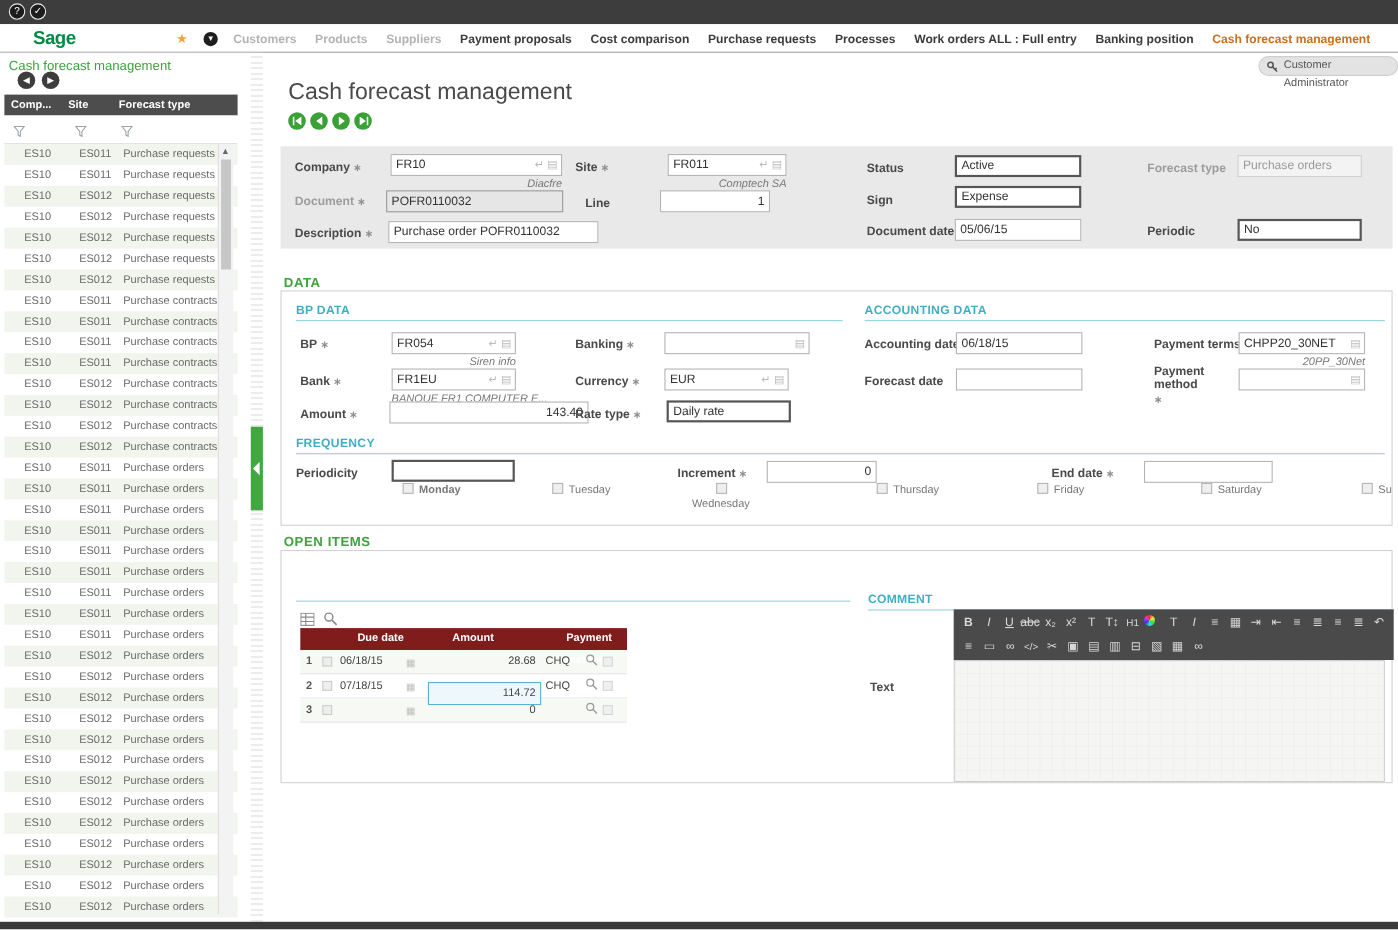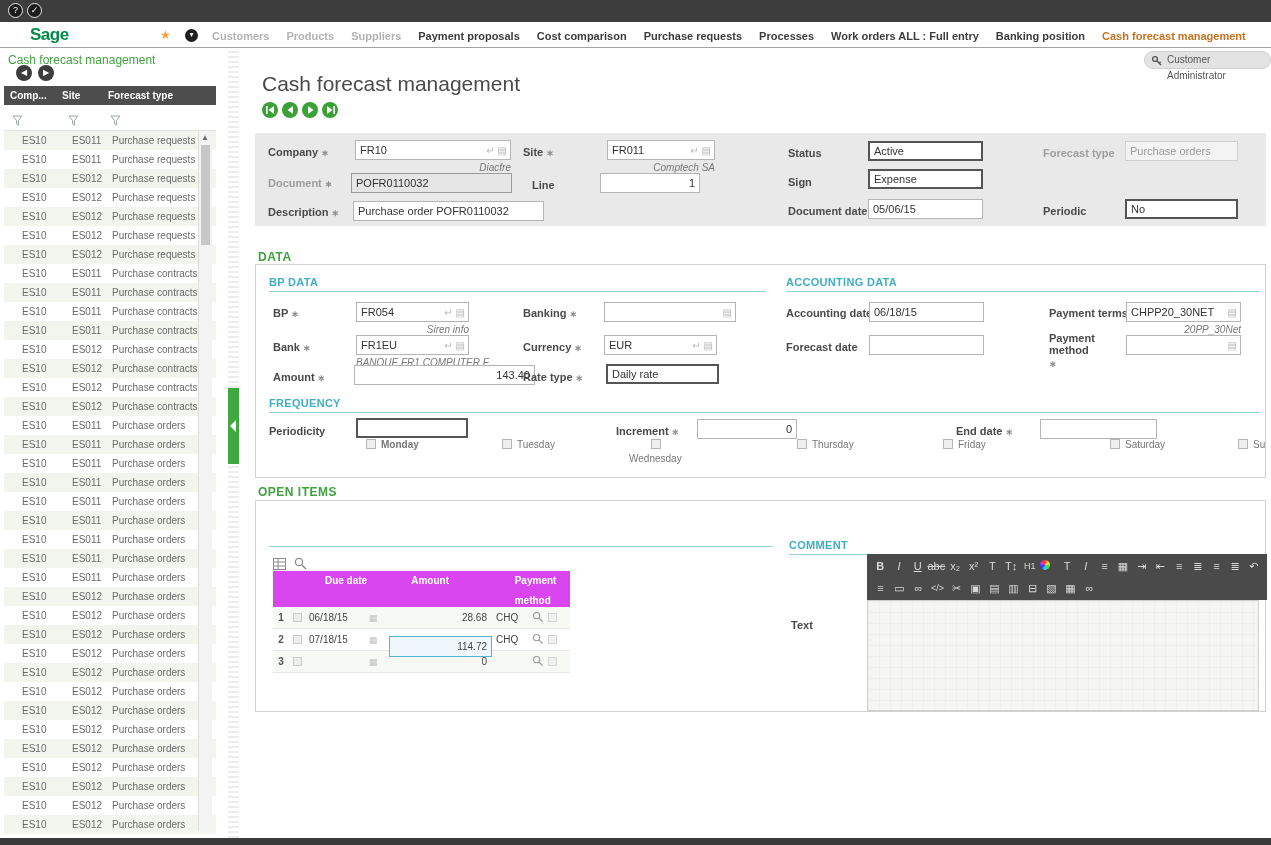--- a/index.html
+++ b/index.html
@@ -83,21 +83,21 @@
   .sub-blue { position:absolute; font-size:11px; font-weight:bold; color:#41aec2; letter-spacing:0.3px; }
   .sub-line { position:absolute; height:0; border-top:1px solid #93d2dd; }
 
   .cb { display:inline-block; width:10px; height:10px; border:1px solid #b5b5b5; background:#efefef;
         vertical-align:-1px; margin-right:5px; }
   .day { position:absolute; font-size:10px; color:#777; white-space:nowrap; }
 
   
   .oi-tools { position:absolute; display:flex; gap:8px; }
   .oi-table { position:absolute; width:297px; font-size:10px; }
-  .oi-head { display:flex; background:#d946ef; color:#fff; font-weight:bold; height:36px; line-height:20px;gap:24px; }
+  .oi-head { display:flex; background:#7f1d1d; color:#fff; font-weight:bold; height:20px; line-height:20px;gap:24px; }
   .oh0{width:32px;} .oh1{width:82px;padding-left:4px;} .oh2{width:105px;padding-left:4px;} .oh3{width:78px;padding-left:4px;}
   .oi-row { display:flex; height:22px; align-items:center; border-bottom:1px solid #e6e6e6; }
   .oi-row:nth-child(odd) { background:#f7f9f5; }
   .oc-num { width:16px; text-align:center; color:#555; font-weight:bold; }
   .oc-chk { width:16px; } .oc-chk i { display:block; width:9px; height:9px; border:1px solid #ccc; background:#eee; margin:0 auto; }
   .oc-due { width:64px; color:#444; padding-left:4px; }
   .oc-cal { width:18px; color:#c0c0c0; font-size:9px; }
   .oc-amt { width:105px; text-align:right; padding-right:5px; color:#444; position:relative; }
   .oc-amt .focus { position:absolute; right:0; top:-4px; width:103px; height:21px; border:1px solid #56b4d2;
                    background:#eef8fc; text-align:right; line-height:19px; padding-right:4px; }
@@ -522,21 +522,21 @@
       <span class="lbl" style="left:700px;top:160px"><span>End date</span><span class="req">∗</span></span>
       <div class="fld" style="left:784px;top:154px;width:117px"></div>
 
       <div>
           <span class="day" style="left: 110px; top: 174px; font-weight: bold;"><span class="cb"></span><span>Monday</span></span>
           <span class="day" style="left: 246px; top: 174px;"><span class="cb"></span><span>Tuesday</span></span>
           <span class="day" style="left: 373px; top: 188px;">Wednesday</span>
           <span class="day" style="left: 395px; top: 174px;"><span class="cb"></span></span>
           <span class="day" style="left: 541px; top: 174px;"><span class="cb"></span><span>Thursday</span></span>
           <span class="day" style="left: 687px; top: 174px;"><span class="cb"></span><span>Friday</span></span>
-          <span class="day" style="left: 836px; top: 174px; margin-left: 18px;"><span class="cb"></span><span>Saturday</span></span>
+          <span class="day" style="left: 836px; top: 174px;"><span class="cb"></span><span>Saturday</span></span>
           <span class="day" style="left: 982px; top: 174px;"><span class="cb"></span><span>Sunday</span></span>
         </div>
     </div>
 
     <div class="sec-green" style="left:19px;top:437px">OPEN ITEMS</div>
     <div class="secbox" style="left:16px;top:452px;width:1011px;height:212px">
       <div class="sub-line" style="left:13px;top:45px;width:504px"></div>
 
       <div class="oi-tools" style="left:17px;top:55px">
         <span><svg width="13" height="12" viewBox="0 0 13 12">

